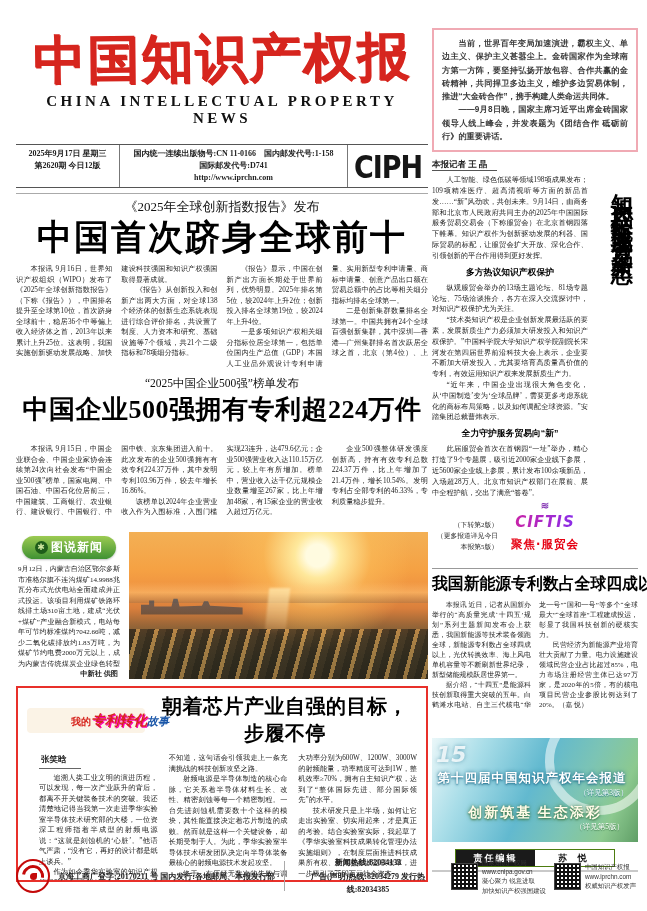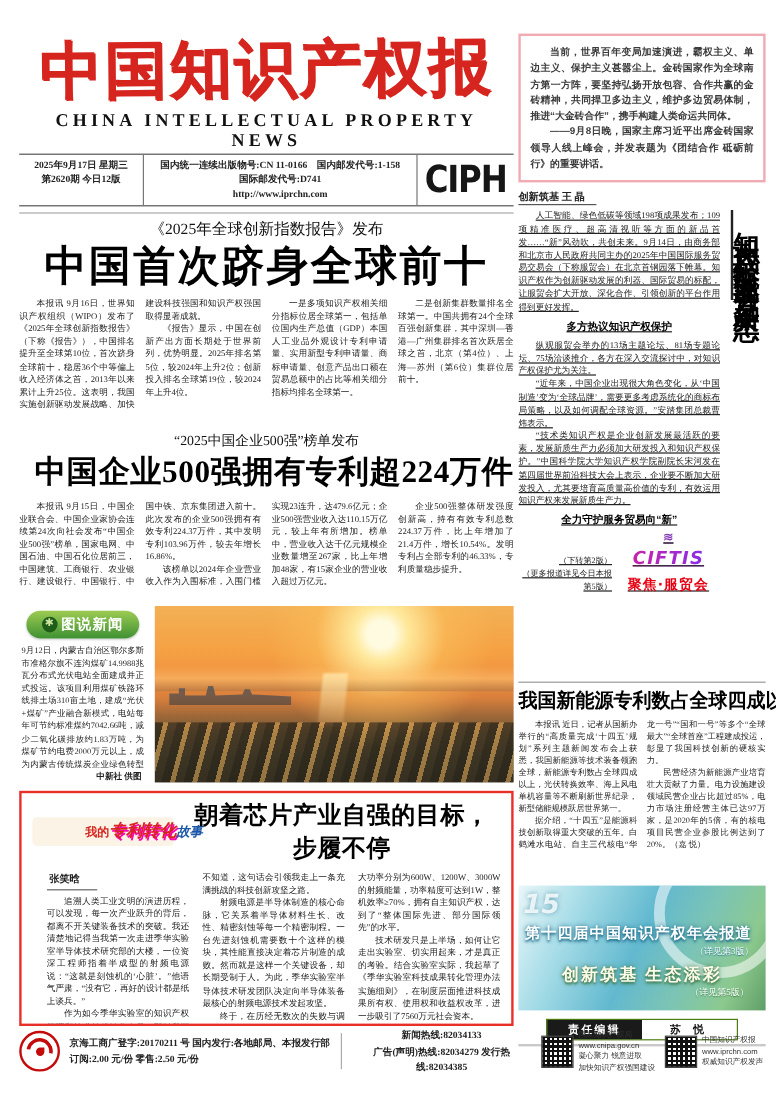--- a/index.html
+++ b/index.html
@@ -16,33 +16,33 @@
     font-family:"DejaVu Sans",sans-serif; font-weight:900; color:#d6251e;
     font-size:52px; letter-spacing:2px; line-height:1.25; transform:rotate(-0.6deg);
     text-shadow:1px 1px 0 #d6251e;
   }
   .mast-english { font-size:15px; letter-spacing:3.5px; color:#111; font-weight:600; margin-top:2px; }
   .mast-organ {
     margin-top:4px; background:#b3b3b3; color:#7c1f1c; font-weight:700;
     font-size:8px; letter-spacing:1px; padding:2px 0;
     font-family:"Liberation Sans","DejaVu Sans",sans-serif;
   }
-  .mast-info { display:flex; border-top:1.5px solid #555; border-bottom:1.5px solid #555; margin-top:1px; align-items:stretch; }
+  .mast-info { display:flex; border-top:1.5px solid #555; border-bottom:1.5px solid #555; margin-top:17px; align-items:stretch; }
   .mast-info .cell { padding:3px 6px; font-size:8px; font-weight:700; line-height:1.5; }
   .cell.date { width:104px; border-right:1px solid #777; text-align:center; }
   .cell.pub  { flex:1; text-align:center; border-right:1px solid #777; }
   .ciph { width:80px; display:flex; align-items:center; justify-content:center;
     font-family:"DejaVu Sans",sans-serif; font-weight:900; font-size:27px; letter-spacing:-1px;
     color:#161616; transform:scaleY(1.15); }
   .rule { border-top:1px solid #aaa; margin:5px 0 4px; }
   
   .kicker1 { text-align:center; font-size:13px; margin-top:4px; color:#111; }
   .headline1 { text-align:center; font-size:35px; font-weight:900; letter-spacing:2px; color:#000; line-height:1.15; margin:2px 0 6px; }
   .kicker2 { text-align:center; font-size:11.5px; margin-top:6px; color:#111; }
-  .headline2 { text-align:right; font-size:26px; font-weight:900; letter-spacing:0.5px; color:#000; margin:1px 0 6px; }
+  .headline2 { text-align:center; font-size:26px; font-weight:900; letter-spacing:0.5px; color:#000; margin:1px 0 17px; }
   .body4 { columns:4; column-gap:9px; font-size:7.2px; line-height:1.46; text-align:justify; overflow:hidden; }
   .body-a1 { height:106px; }
   .body-a2 { height:80px; }
   .para { text-indent:2em; margin:0; }
   
   .pic-row { display:flex; gap:7px; margin-top:8px; height:147px; }
   .picnews { width:106px; display:flex; flex-direction:column; }
   .picnews-logo { display:inline-flex; align-items:center; justify-content:center; gap:3px;
     background:linear-gradient(180deg,#9ccb52,#3f9133); border-radius:12px; color:#fff;
     font-family:"DejaVu Sans",sans-serif; font-weight:900; font-size:12px; letter-spacing:1px;
@@ -76,21 +76,21 @@
   .story-headline { flex:1; text-align:center; font-size:20px; font-weight:900; letter-spacing:0.5px; color:#000; }
   .story-body { margin-top:6px; columns:3; column-gap:11px; font-size:7.2px; line-height:1.46; text-align:justify; height:156px; overflow:hidden;margin-left:12px; }
   .story-byline { font-weight:700; font-size:8.5px; border-bottom:1px solid #666; display:inline-block; padding:0 14px 2px 2px; margin-bottom:4px; }
   
   .right-col { position:absolute; left:432px; top:28px; width:206px; }
   .quote-box { border:2px solid #f0aab4; padding:7px 8px; font-family:"Liberation Sans","DejaVu Sans",sans-serif;
     font-size:8.2px; font-weight:700; line-height:1.62; color:#3a3a3a; text-align:justify; }
   .quote-box .para { text-indent:2em; }
   .byline-row { margin:7px 0 4px; font-size:8.5px; font-weight:700; }
   .byline-row span { border-bottom:1px solid #555; padding:0 10px 1px 0; }
-  .r-article { display:flex; gap:6px; height:388px; overflow:hidden;text-decoration:underline; }
+  .r-article { display:flex; gap:18px; height:388px; overflow:hidden; }
   .r-text { flex:1; font-size:7.2px; line-height:1.5; text-align:justify; overflow:hidden; }
   .r-subhead { text-align:center; font-weight:900; font-size:8.8px; margin:4px 0; text-indent:0; color:#000;
     font-family:"Liberation Sans","DejaVu Sans",sans-serif;}
   .r-bottom { display:flex; align-items:flex-end; gap:4px; margin-top:3px; }
   .r-cont { flex:1; text-align:right; font-size:6.8px; line-height:1.6; }
   .ciftis { width:86px; text-align:center; }
   .ciftis-swirl { font-size:10px; background:linear-gradient(90deg,#e0218a,#2b50e0); -webkit-background-clip:text; background-clip:text; color:transparent; font-weight:900; line-height:1;}
   .ciftis-word { font-family:"DejaVu Sans",sans-serif; font-weight:900; font-style:italic; font-size:15px; letter-spacing:1px;
     background:linear-gradient(90deg,#d6219a,#7b2ff7); -webkit-background-clip:text; background-clip:text; color:transparent; }
   .ciftis-focus { color:#e60012; font-weight:900; font-size:11.5px; font-family:"DejaVu Sans",sans-serif; letter-spacing:1px; margin-top:2px; }
@@ -155,20 +155,21 @@
       </div>
     </div>
 
     <div class="rule"></div>
 
     <div>
       <div class="kicker1">《2025年全球创新指数报告》发布</div>
       <div class="headline1">中国首次跻身全球前十</div>
       <div class="body4 body-a1">
           <p class="para">本报讯 9月16日，世界知识产权组织（WIPO）发布了《2025年全球创新指数报告》（下称《报告》），中国排名提升至全球第10位，首次跻身全球前十，稳居36个中等偏上收入经济体之首，2013年以来累计上升25位。这表明，我国实施创新驱动发展战略、加快建设科技强国和知识产权强国取得显著成就。</p>
+          <p class="para">《报告》从创新投入和创新产出两大方面，对全球138个经济体的创新生态系统表现进行综合评价排名，共设置了制度、人力资本和研究、基础设施等7个领域，共21个二级指标和78项细分指标。</p>
           <p class="para">《报告》显示，中国在创新产出方面长期处于世界前列，优势明显。2025年排名第5位，较2024年上升2位；创新投入排名全球第19位，较2024年上升4位。</p>
           <p class="para">一是多项知识产权相关细分指标位居全球第一，包括单位国内生产总值（GDP）本国人工业品外观设计专利申请量、实用新型专利申请量、商标申请量、创意产品出口额在贸易总额中的占比等相关细分指标均排名全球第一。</p>
           <p class="para">二是创新集群数量排名全球第一。中国共拥有24个全球百强创新集群，其中深圳—香港—广州集群排名首次跃居全球之首，北京（第4位）、上海—苏州（第6位）集群位居前十。</p>
         </div>
     </div>
 
     <div>
       <div class="kicker2">“2025中国企业500强”榜单发布</div>
       <div class="headline2">中国企业500强拥有专利超224万件</div>
       <div class="body4 body-a2">
@@ -217,33 +218,36 @@
   </div>
 
   <div class="right-col">
 
     <div class="quote-box">
         <p class="para">当前，世界百年变局加速演进，霸权主义、单边主义、保护主义甚嚣尘上。金砖国家作为全球南方第一方阵，要坚持弘扬开放包容、合作共赢的金砖精神，共同捍卫多边主义，维护多边贸易体制，推进“大金砖合作”，携手构建人类命运共同体。</p>
         <p class="para">——9月8日晚，国家主席习近平出席金砖国家领导人线上峰会，并发表题为《团结合作 砥砺前行》的重要讲话。</p>
       </div>
 
     <div class="byline-row">
-      <span>创新筑基 王 晶</span>
+      <span>本报记者 王 晶</span>
     </div>
 
     <div class="r-article">
       <div class="r-text">
         <p class="para">人工智能、绿色低碳等领域198项成果发布；109项精准医疗、超高清视听等方面的新品首发……“新”风劲吹，共创未来。9月14日，由商务部和北京市人民政府共同主办的2025年中国国际服务贸易交易会（下称服贸会）在北京首钢园落下帷幕。知识产权作为创新驱动发展的利器、国际贸易的标配，让服贸会扩大开放、深化合作、引领创新的平台作用得到更好发挥。</p>
         <div class="r-subhead">多方热议知识产权保护</div>
         <div>
             <p class="para">纵观服贸会举办的13场主题论坛、81场专题论坛、75场洽谈推介，各方在深入交流探讨中，对知识产权保护尤为关注。</p>
+            <p class="para">“技术类知识产权是企业创新发展最活跃的要素，发展新质生产力必须加大研发投入和知识产权保护。”中国科学院大学知识产权学院副院长宋河发在第四届世界前沿科技大会上表示，企业要不断加大研发投入，尤其要培育高质量高价值的专利，有效运用知识产权来发展新质生产力。</p>
             <p class="para">“近年来，中国企业出现很大角色变化，从‘中国制造’变为‘全球品牌’，需要更多考虑系统化的商标布局策略，以及如何调配全球资源。”安踏集团总裁曹炜表示。</p>
-            <p class="para">“技术类知识产权是企业创新发展最活跃的要素，发展新质生产力必须加大研发投入和知识产权保护。”中国科学院大学知识产权学院副院长宋河发在第四届世界前沿科技大会上表示，企业要不断加大研发投入，尤其要培育高质量高价值的专利，有效运用知识产权来发展新质生产力。</p>
           </div>
         <div class="r-subhead">全力守护服务贸易向“新”</div>
+        <div>
+            <p class="para">此届服贸会首次在首钢园“一址”举办，精心打造了9个专题展，吸引近2000家企业线下参展，近5600家企业线上参展，累计发布100余项新品，入场超28万人。北京市知识产权部门在展前、展中全程护航，交出了满意“答卷”。</p>
+          </div>
         <div class="r-bottom">
           <div class="r-cont">
             <div>（下转第2版）</div>
             <div>（更多报道详见今日本报第5版）</div>
           </div>
           <div class="ciftis">
             <div class="ciftis-swirl">≋</div>
             <div class="ciftis-word">CIFTIS</div>
             <div class="ciftis-focus">聚焦·服贸会</div>
           </div>
@@ -275,21 +279,20 @@
       <div class="editor-label">责任编辑</div>
       <div class="editor-name">苏 悦</div>
     </div>
     <div class="editor-shadow"></div>
   </div>
 
   <div class="footer">
     <div class="phoenix"></div>
     <div class="f-pub">
       <div>京海工商广登字:20170211 号  国内发行:各地邮局、本报发行部</div>
-      <div>订阅:2.00 元/份  零售:2.50 元/份</div>
     </div>
     <div class="f-div"></div>
     <div class="f-hot">
       <div>新闻热线:82034133</div>
       <div>广告(声明)热线:82034279  发行热线:82034385</div>
     </div>
     <div class="qr-group">
       <div class="qr"></div>
       <div class="qr-lines">
           <div>国家知识产权局</div>

